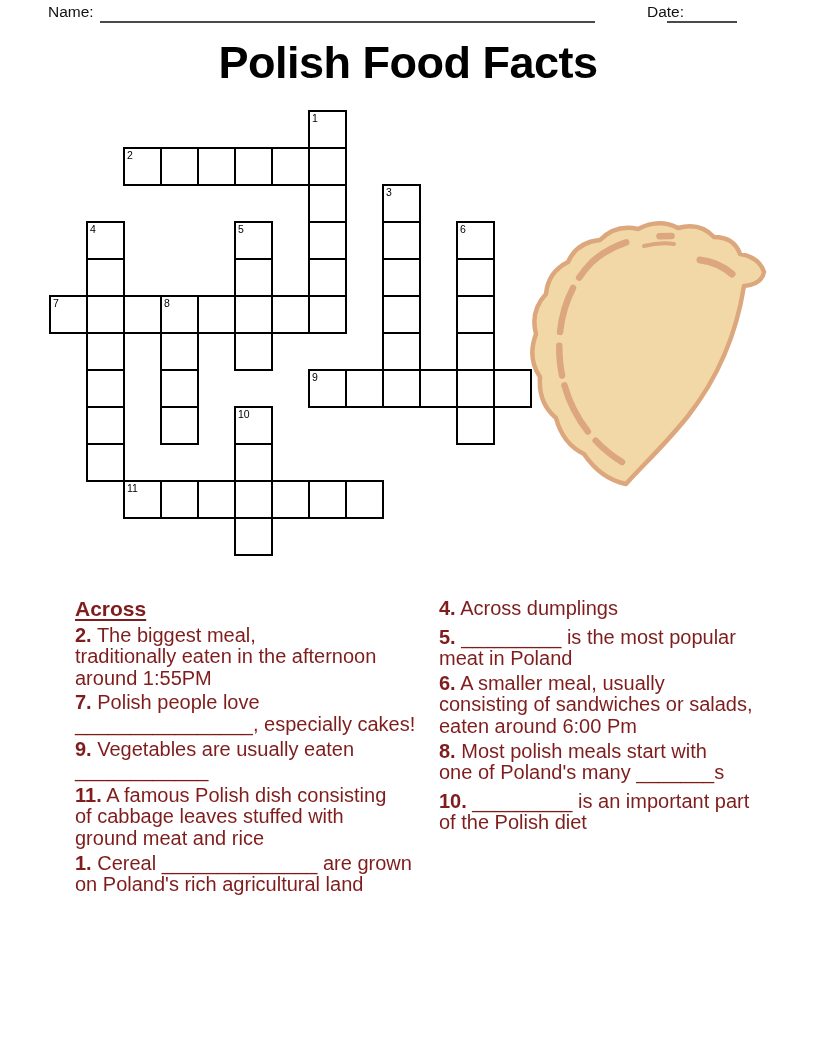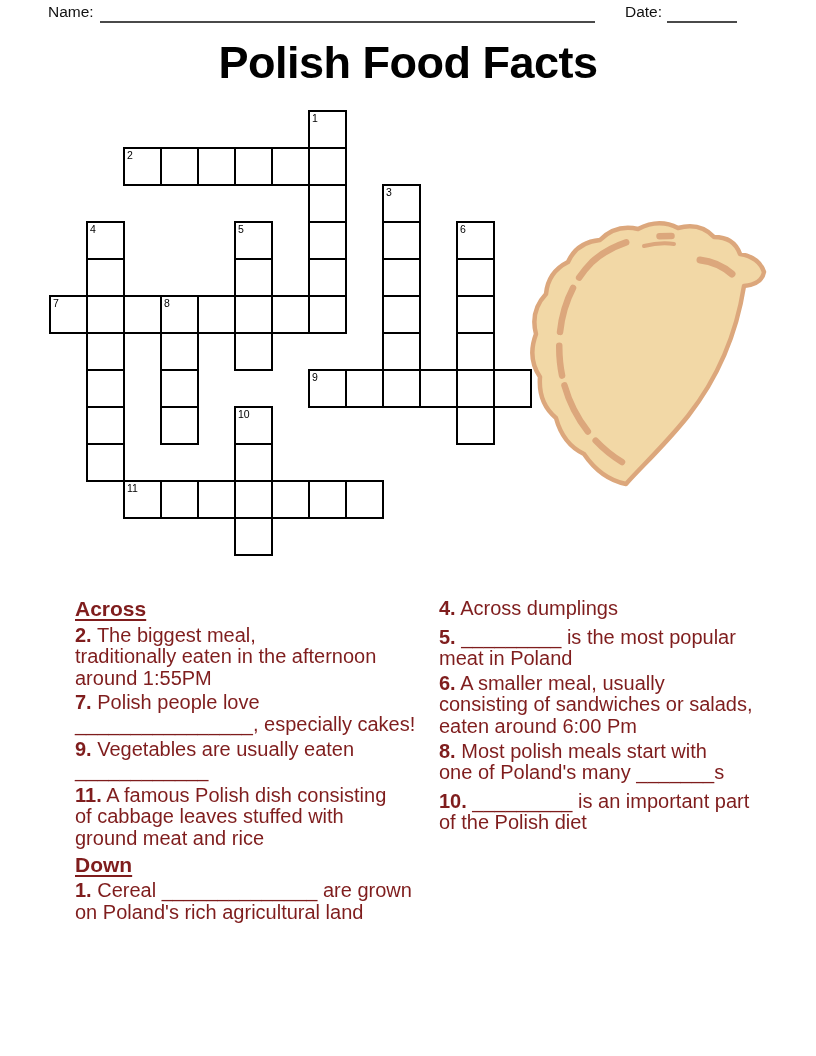--- a/index.html
+++ b/index.html
@@ -43,21 +43,21 @@
   .clue { margin: 0 0 3px 0; }
   .clue strong { font-weight: 700; }
   .clue-text { white-space: pre-line; }
   .clue-gap { margin-top: 7px; }
 </style>
 </head>
 <body>
 
 <div class="abs hdr-label" style="left:48px; top:3px;">Name:</div>
 <div class="abs fill-line" style="left:100px; top:4px; width:495px;"></div>
-<div class="abs hdr-label" style="left:625px; top:3px;">Date:</div>
+<div class="abs hdr-label" style="left:647px; top:3px;">Date:</div>
 <div class="abs fill-line" style="left:667px; top:4px; width:70px;"></div>
 
 <div class="abs title">Polish Food Facts</div>
 
 <div class="abs grid">
     <div class="cell" style="left: 259px; top: 0px; border-color: rgb(0, 0, 0);">
       <span class="cell-num">1</span>
     </div>
     <div class="cell" style="left: 74px; top: 37px; border-color: rgb(0, 0, 0);">
       <span class="cell-num">2</span>
@@ -169,21 +169,20 @@
 traditionally eaten in the afternoon
 around 1:55PM</span></p>
       <p class="clue"><strong>7.</strong><span class="clue-text"> Polish people love
 ________________, especially cakes!</span></p>
       <p class="clue"><strong>9.</strong><span class="clue-text"> Vegetables are usually eaten
 ____________</span></p>
       <p class="clue"><strong>11.</strong><span class="clue-text"> A famous Polish dish consisting
 of cabbage leaves stuffed with
 ground meat and rice</span></p>
     </div>
-  <p class="clues-heading heading-down">Down</p>
   <div>
       <p class="clue"><strong>1.</strong><span class="clue-text"> Cereal ______________ are grown
 on Poland's rich agricultural land</span></p>
     </div>
 </div>
 
 <div class="abs clues-col col-right">
   <div>
       <p class="clue"><strong>4.</strong><span class="clue-text"> Across dumplings</span></p>
       <p class="clue clue-gap"><strong>5.</strong><span class="clue-text"> _________ is the most popular

